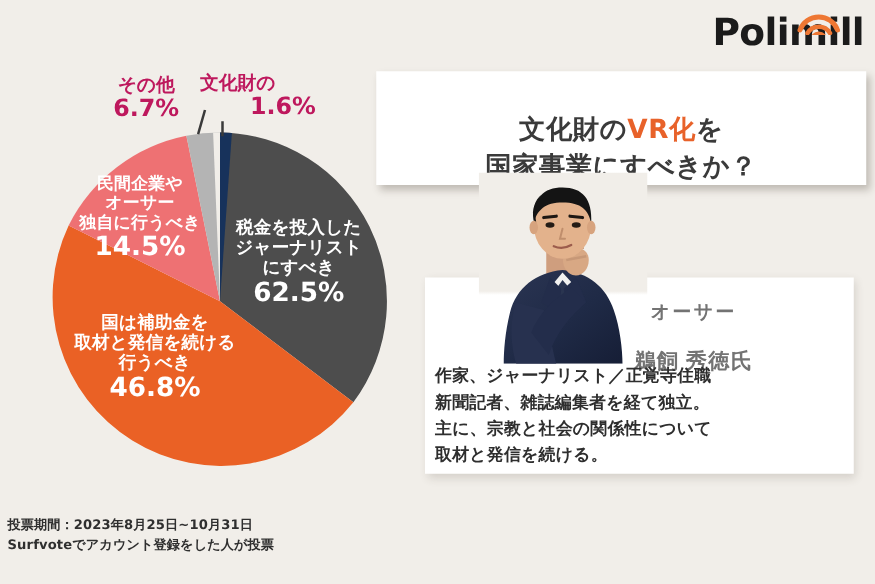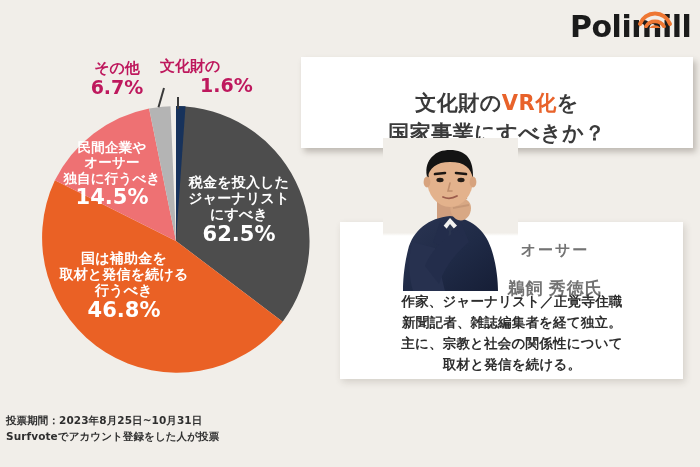--- a/index.html
+++ b/index.html
@@ -61,21 +61,21 @@
     box-shadow:2px 3px 7px rgba(60,50,40,.16);
   }
   .author-block{
     position:absolute;left:440px;top:240px;width:230px;text-align:center;
     color:#737373;
     font-family:Liberation Serif, serif;
   }
   .author-role{font-size:15px;font-weight:700;letter-spacing:2px;line-height:20px;}
   .author-name{font-size:17px;font-weight:700;letter-spacing:1px;line-height:24px;margin-top:17px;}
   .author-bio{
-    position:absolute;left:348px;top:291px;width:328px;text-align:center;
+    position:absolute;left:348px;top:291px;width:328px;
     color:#2e2e2e;font-size:13.5px;font-weight:700;line-height:21px;letter-spacing:.2px;
   }
   .author-bio div{white-space:nowrap;}
 
   
   .photo{position:absolute;left:383px;top:138px;width:135px;height:153px;}
 
   
   .footer{
     position:absolute;left:6px;top:412px;width:330px;

